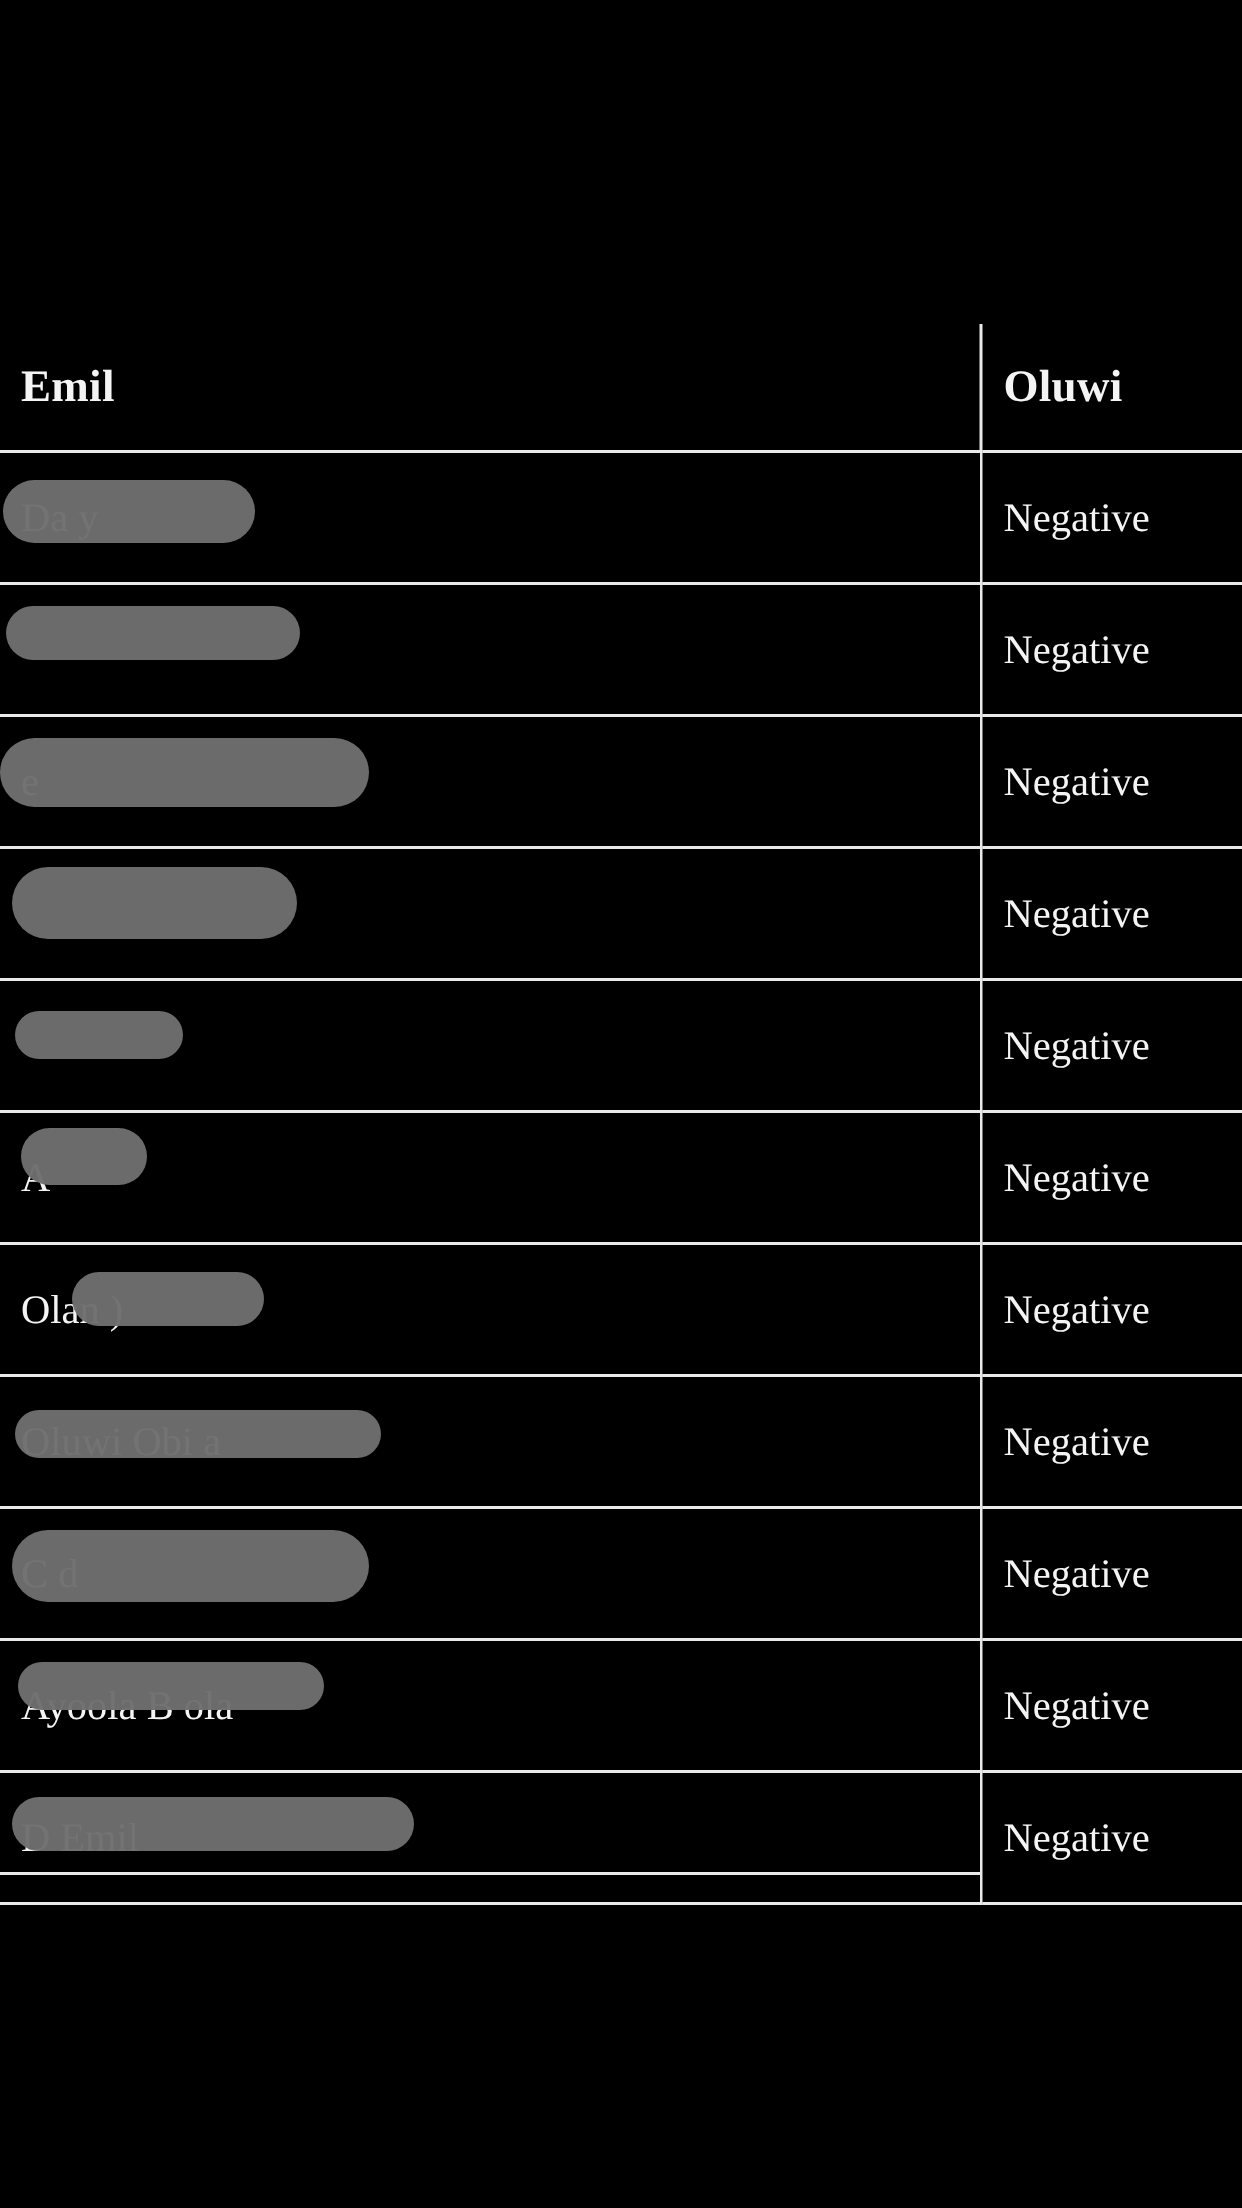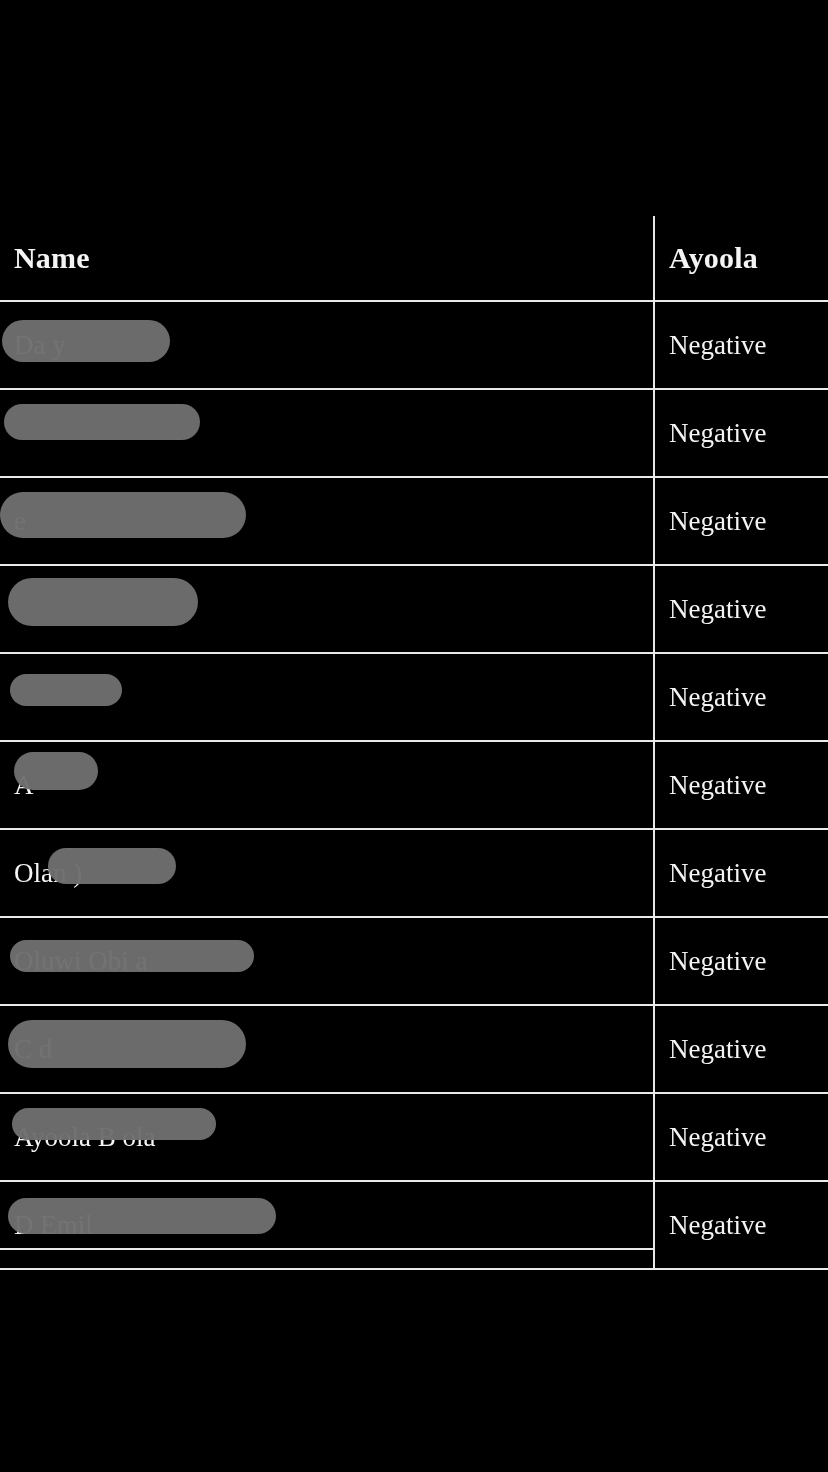--- a/index.html
+++ b/index.html
@@ -105,22 +105,22 @@
 
 <div class="page">
   <div class="table-wrap">
     <table class="results">
       <colgroup>
         <col class="c-name">
         <col class="c-result">
       </colgroup>
       <thead>
         <tr>
-          <th>Name</th>
-          <th>Ayoola</th>
+          <th>Emil</th>
+          <th>Oluwi</th>
         </tr>
       </thead>
       <tbody>
           <tr>
             <td class="name-cell"><span class="name-text">Da            y</span><div class="redaction" style="left: 2px; top: 18px; width: 168px; height: 42px; border-radius: 26px; background: rgb(110, 110, 110);"></div></td>
             <td class="result-cell">Negative</td>
           </tr>
           <tr>
             <td class="name-cell"><span class="name-text"></span><div class="redaction" style="left: 4px; top: 14px; width: 196px; height: 36px; border-radius: 22px; background: rgb(110, 110, 110);"></div></td>
             <td class="result-cell">Negative</td>

